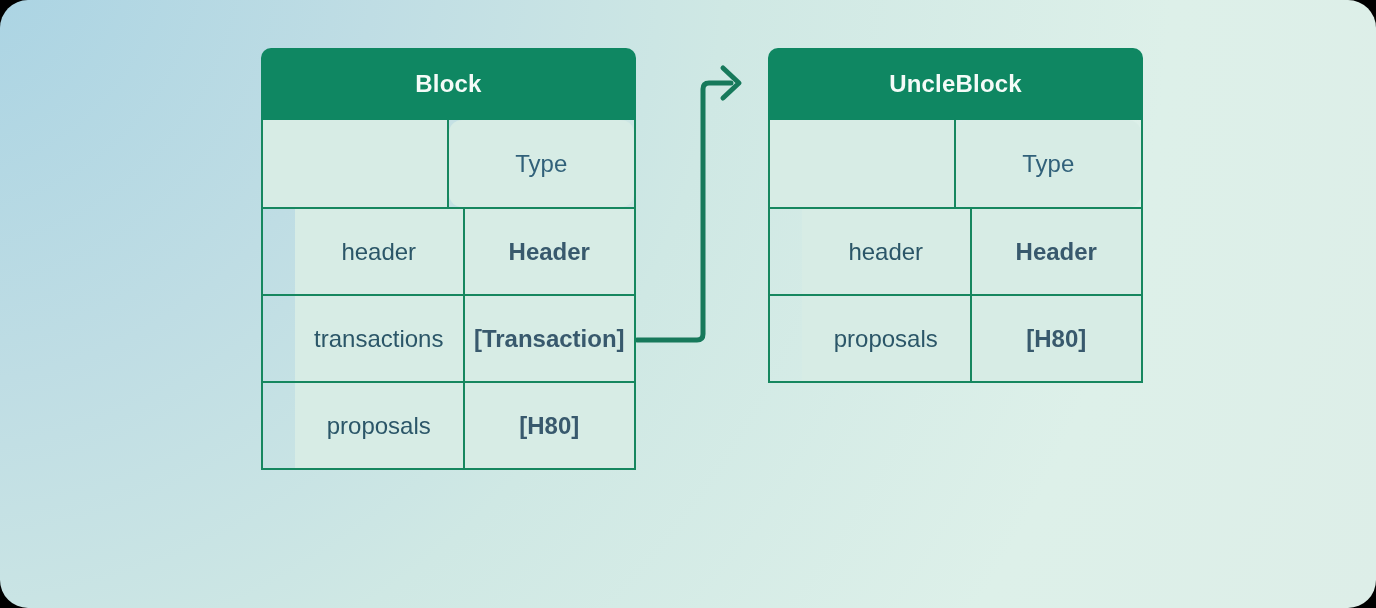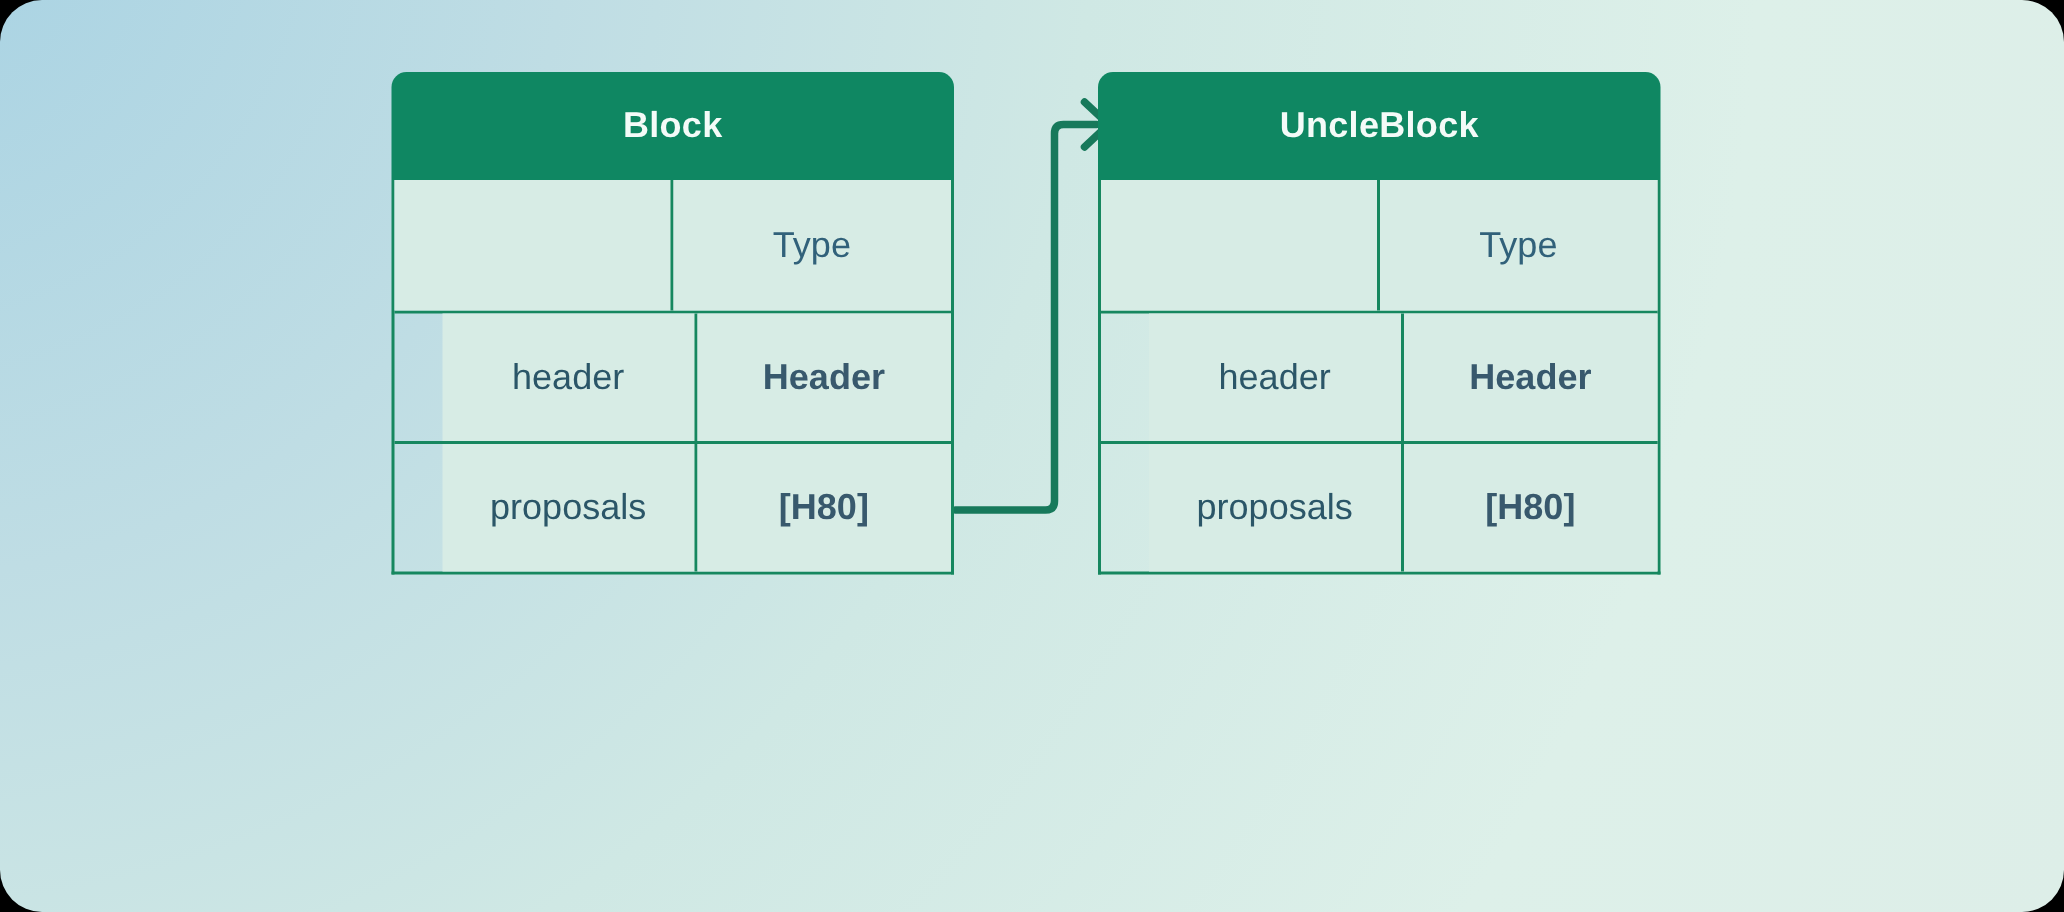--- a/index.html
+++ b/index.html
@@ -58,23 +58,23 @@
     display: flex;
     align-items: center;
     justify-content: center;
     background: var(--cell-bg);
     font-size: 24px;
     color: var(--text-dark);
   }
   .cell.field-cell { border-right: 2px solid var(--border-green); }
   .row.highlight .cell { background: var(--cell-highlight-bg); }
   .cell.value { font-weight: bold; color: var(--value-dark); }
-  .head-row .type-cell { color: #31617a; }
+  .head-row .type-cell { color: #31617a; border-radius: 13px; }
   #table-block { left: 261px; top: 48px; }
-  #table-uncleblock { left: 732px; top: 48px; }
+  #table-uncleblock { left: 768px; top: 48px; }
   .connector-svg {
     position: absolute;
     left: 0; top: 0;
     width: 1376px; height: 608px;
     pointer-events: none;
   }
   .connector-svg path {
     fill: none;
     stroke: var(--arrow-green);
     stroke-width: 5;
@@ -97,20 +97,24 @@
     <div class="tbl-body">
       <div class="row head-row">
         <div class="cell field-cell"></div>
         <div class="cell type-cell">Type</div>
       </div>
     <div class="row">
           <div class="cell field-cell">header</div>
           <div class="cell type-cell value">Header</div>
         </div>
         <div class="row">
+          <div class="cell field-cell">transactions</div>
+          <div class="cell type-cell value">[Transaction]</div>
+        </div>
+        <div class="row">
           <div class="cell field-cell">proposals</div>
           <div class="cell type-cell value">[H80]</div>
         </div>
       </div>
   </div>
 
   <div class="entity-table" id="table-uncleblock">
     <div class="table-title">UncleBlock</div>
     <div class="tbl-body">
       <div class="row head-row">

